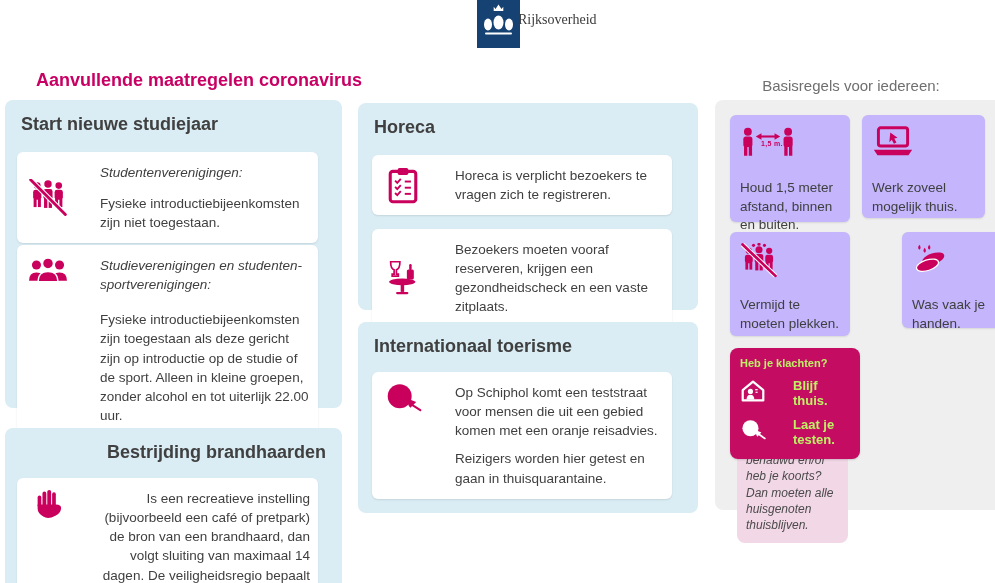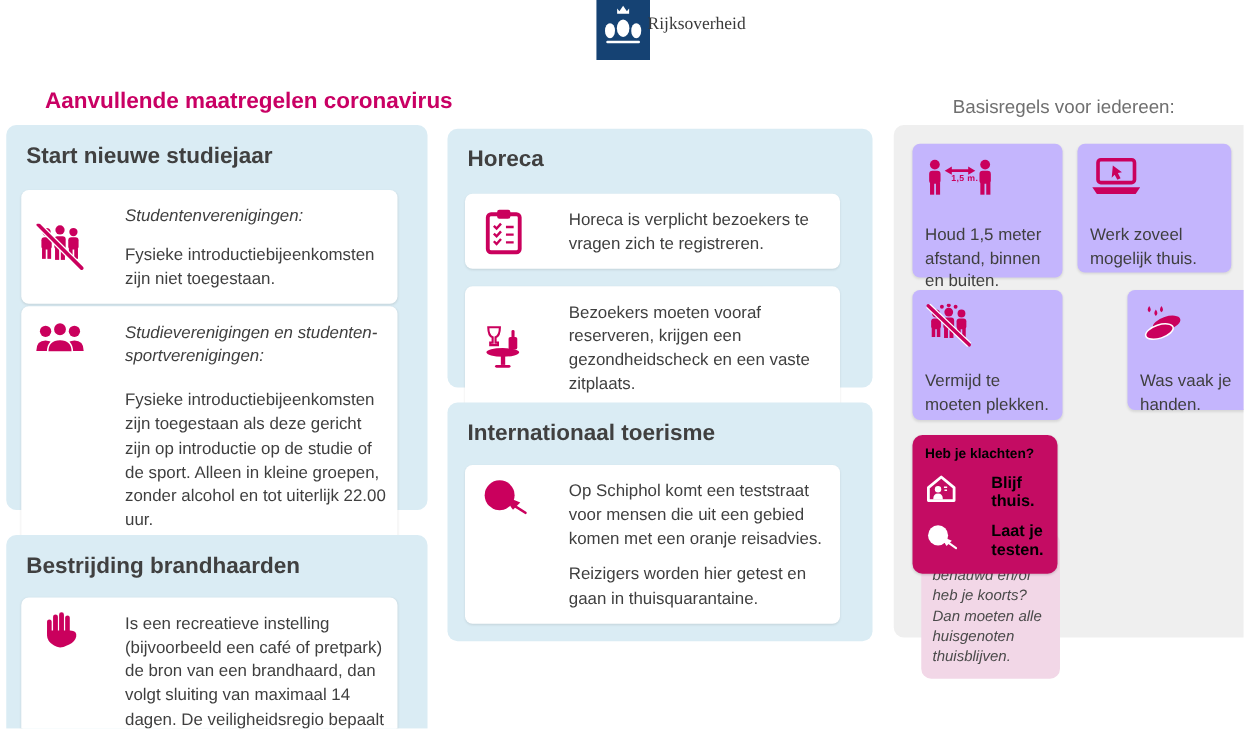--- a/index.html
+++ b/index.html
@@ -27,22 +27,22 @@
   .basisregels-title{position:absolute;left:715px;top:77px;width:272px;margin:0;text-align:center;
     font-size:15px;font-weight:normal;color:#6f6f6f;}
   .panel-gray{position:absolute;left:715px;top:100px;width:290px;height:410px;background:#efefef;border-radius:8px;}
   .rule-card{position:absolute;background:#c4b5fd;border-radius:6px;box-shadow:0 1px 2px rgba(0,0,0,.10);
     padding:11px 10px;font-size:13.5px;line-height:1.38;color:#3f3f3f;}
   .rule-card .rule-icon{height:44px;display:flex;align-items:flex-start;}
   .rule-card .rule-text{margin-top:9px;}
   .dist-wrap{position:relative;display:inline-block;}
   .dist-label{position:absolute;left:21px;top:13px;font-size:7px;font-weight:bold;color:#ca005d;letter-spacing:.3px;}
   
-  .klachten-box{position:absolute;left:15px;top:248px;width:116px;background:#c40c63;border-radius:8px;
-    padding:9px 10px 12px 10px;color:#000000;z-index:2;box-sizing:border-box;box-shadow:0 1px 2px rgba(0,0,0,.15);}
+  .klachten-box{position:absolute;left:15px;top:248px;width:130px;background:#c40c63;border-radius:8px;
+    padding:9px 10px 12px 10px;color:#bef264;z-index:2;box-sizing:border-box;box-shadow:0 1px 2px rgba(0,0,0,.15);}
   .klachten-title{font-size:11px;font-weight:bold;margin:0;}
   .klachten-row{display:flex;align-items:center;gap:7px;margin-top:9px;}
   .klachten-row .k-label{font-size:13px;font-weight:bold;padding-left:20px;}
   .note-box{position:absolute;left:22px;top:326px;width:111px;background:#f2d7e7;border-radius:8px;
     padding:10px 9px;font-size:12px;line-height:1.35;font-style:italic;color:#4a4a4a;z-index:1;box-sizing:border-box;}
 </style>
 </head>
 <body>
 
 <div class="stage">
@@ -106,21 +106,21 @@
           </g>
         </svg>
       </div>
       <div class="card-text">
         <p class="lead">Studieverenigingen en studenten-sportverenigingen:</p>
         <p style="margin-top:16px;">Fysieke introductiebijeenkomsten zijn toegestaan als deze gericht zijn op introductie op de studie of de sport. Alleen in kleine groepen, zonder alcohol en tot uiterlijk 22.00 uur.</p>
       </div>
     </div>
   </section>
 
-  <section class="panel" style="left:5px;top:428px;width:337px;height:155px;border-radius:8px 8px 0 0;">
+  <section class="panel" style="left:5px;top:428px;width:337px;height:155px;border-radius:8px 8px 0 0;text-align:right;">
     <h2>Bestrijding brandhaarden</h2>
     <div class="card" style="left:12px;top:50px;width:285px;">
       <div class="icon-col">
         <svg viewBox="0 0 36 42" width="29" height="34">
           <g fill="#ca005d">
             <rect x="4.5" y="8" width="4.6" height="15" rx="2.3"></rect>
             <rect x="10.5" y="3" width="4.8" height="19" rx="2.4"></rect>
             <rect x="16.5" y="1" width="4.8" height="21" rx="2.4"></rect>
             <rect x="22.5" y="4" width="4.6" height="18" rx="2.3"></rect>
             <path d="M4.5 19 h23 q7 0 6 6 q-1 5-7 8 q-9 5-15 1 q-7-4-7-10z"></path>

